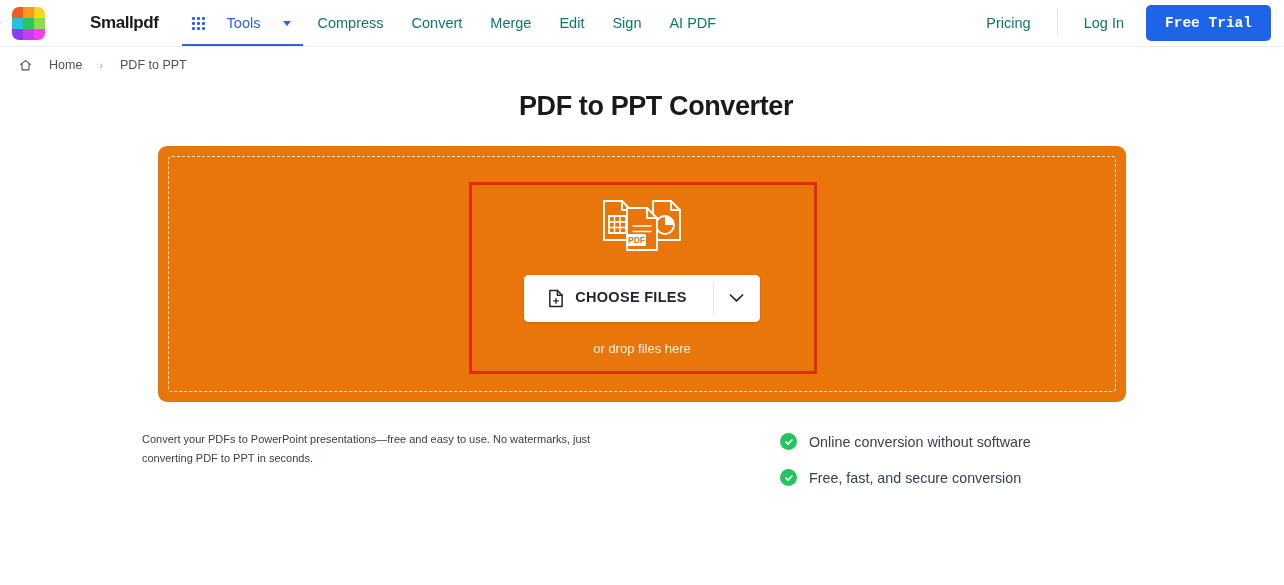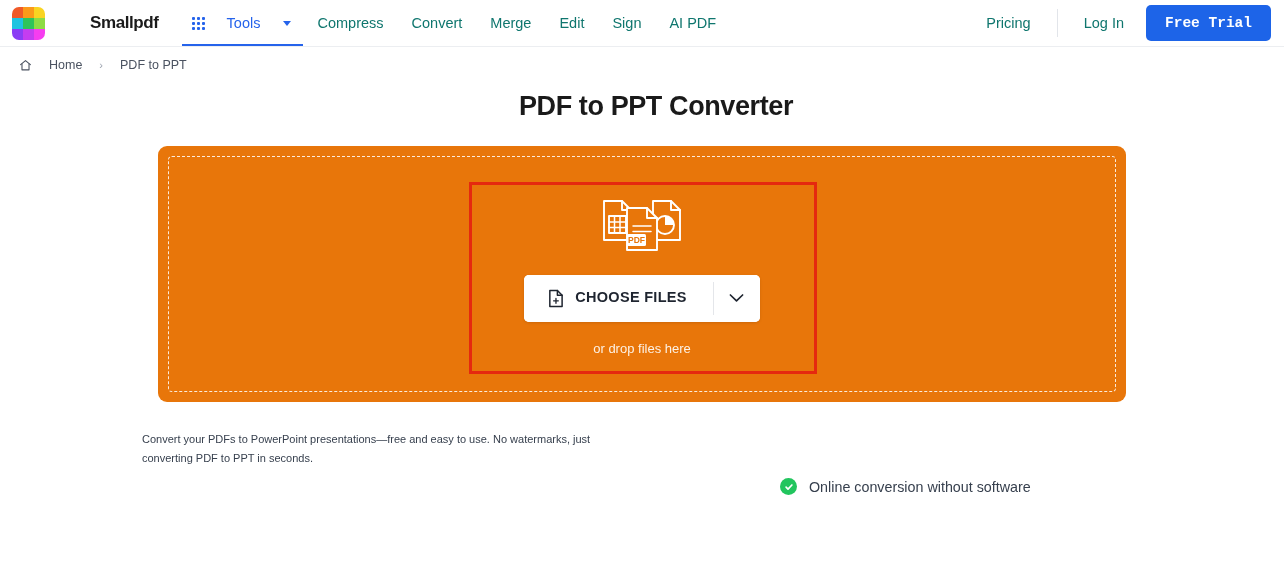--- a/index.html
+++ b/index.html
@@ -242,21 +242,20 @@
     font-size: 11px;
     line-height: 1.75;
     color: #37404e;
   }
   .features {
     margin-left: 143px;
     display: flex;
     flex-direction: column;
     gap: 19px;
     padding-top: 3px;
-    margin-top: 45px;
   }
   .feature {
     display: flex;
     align-items: center;
     gap: 12px;
   }
   .check-circle {
     width: 17px;
     height: 17px;
     border-radius: 50%;
@@ -393,14 +392,22 @@
 
   <div class="features">
     <div class="feature">
       <span class="check-circle">
         <svg width="10" height="10" viewBox="0 0 12 12" fill="none" stroke="#ffffff" stroke-width="2" stroke-linecap="round" stroke-linejoin="round">
           <path d="M2.5 6.2 L4.8 8.5 L9.5 3.6"></path>
         </svg>
       </span>
       <span class="feature-text">Online conversion without software</span>
     </div>
+    <div class="feature">
+      <span class="check-circle">
+        <svg width="10" height="10" viewBox="0 0 12 12" fill="none" stroke="#ffffff" stroke-width="2" stroke-linecap="round" stroke-linejoin="round">
+          <path d="M2.5 6.2 L4.8 8.5 L9.5 3.6"></path>
+        </svg>
+      </span>
+      <span class="feature-text">Free, fast, and secure conversion</span>
+    </div>
   </div>
 </div>
 
 </body></html>

